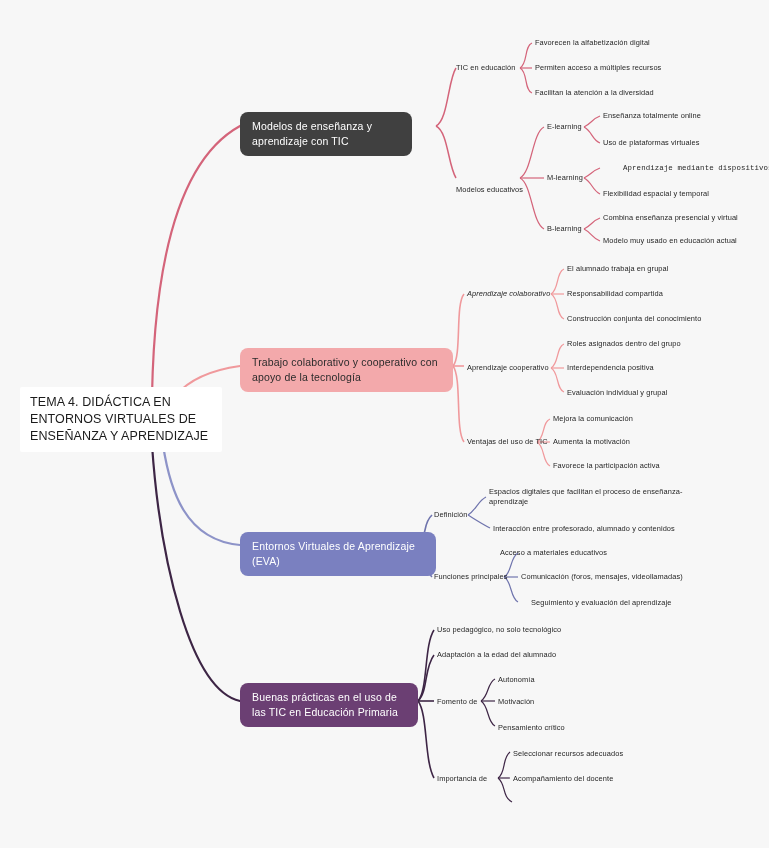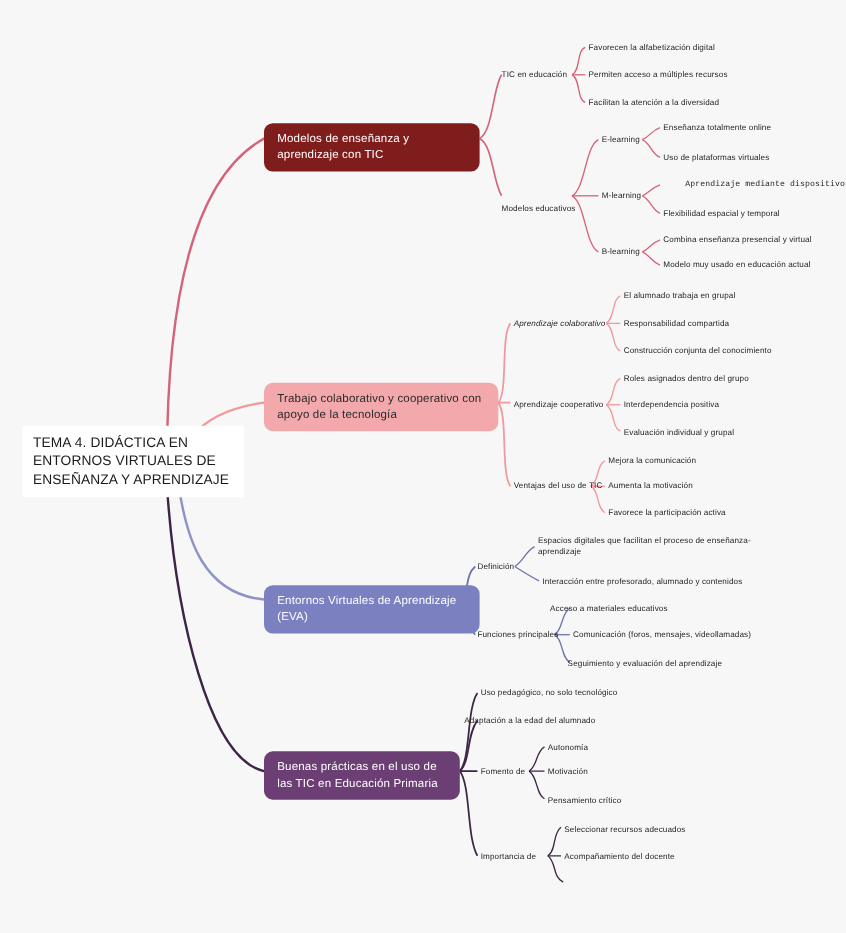--- a/index.html
+++ b/index.html
@@ -137,21 +137,21 @@
 
     <path d="M498,778 C506,773 502,758 510,752" stroke="#3d2545" stroke-width="1.2" fill="none"></path>
     <path d="M498,778 L510,778" stroke="#3d2545" stroke-width="1.2" fill="none"></path>
     <path d="M498,778 C506,784 502,797 512,802" stroke="#3d2545" stroke-width="1.2" fill="none"></path>
   </svg>
 
   <div class="node root-node" style="left:20px; top:387px; width:202px;">
     <span>TEMA 4. DIDÁCTICA EN ENTORNOS VIRTUALES DE ENSEÑANZA Y APRENDIZAJE</span>
   </div>
 
-  <div class="node branch-node" style="left:240px; top:112px; width:196px; background:#7f1d1d; color:#ffffff;">
+  <div class="node branch-node" style="left:240px; top:112px; width:172px; background:#404040; color:#ffffff;">
     <span>Modelos de enseñanza y aprendizaje con TIC</span>
   </div>
 
   <div class="leaf" style="left:456px; top:63px;">
     <span>TIC en educación</span>
   </div>
   <div class="leaf" style="left:535px; top:38px;">
     <span>Favorecen la alfabetización digital</span>
   </div>
   <div class="leaf" style="left:535px; top:63px;">
@@ -254,32 +254,32 @@
 
   <div class="leaf" style="left:434px; top:572px;">
     <span>Funciones principales</span>
   </div>
   <div class="leaf" style="left:500px; top:548px;text-align:center;">
     <span>Acceso a materiales educativos</span>
   </div>
   <div class="leaf" style="left:521px; top:572px;">
     <span>Comunicación (foros, mensajes, videollamadas)</span>
   </div>
-  <div class="leaf" style="left:516px; top:598px;">
+  <div class="leaf" style="left:531px; top:598px;">
     <span>Seguimiento y evaluación del aprendizaje</span>
   </div>
 
   <div class="node branch-node" style="left:240px; top:683px; width:178px; background:#6b3f73; color:#ffffff;">
     <span>Buenas prácticas en el uso de las TIC en Educación Primaria</span>
   </div>
 
   <div class="leaf" style="left:437px; top:625px;">
     <span>Uso pedagógico, no solo tecnológico</span>
   </div>
-  <div class="leaf" style="left:422px; top:650px;">
+  <div class="leaf" style="left:437px; top:650px;">
     <span>Adaptación a la edad del alumnado</span>
   </div>
 
   <div class="leaf" style="left:437px; top:697px;">
     <span>Fomento de</span>
   </div>
   <div class="leaf" style="left:498px; top:675px;">
     <span>Autonomía</span>
   </div>
   <div class="leaf" style="left:498px; top:697px;">

